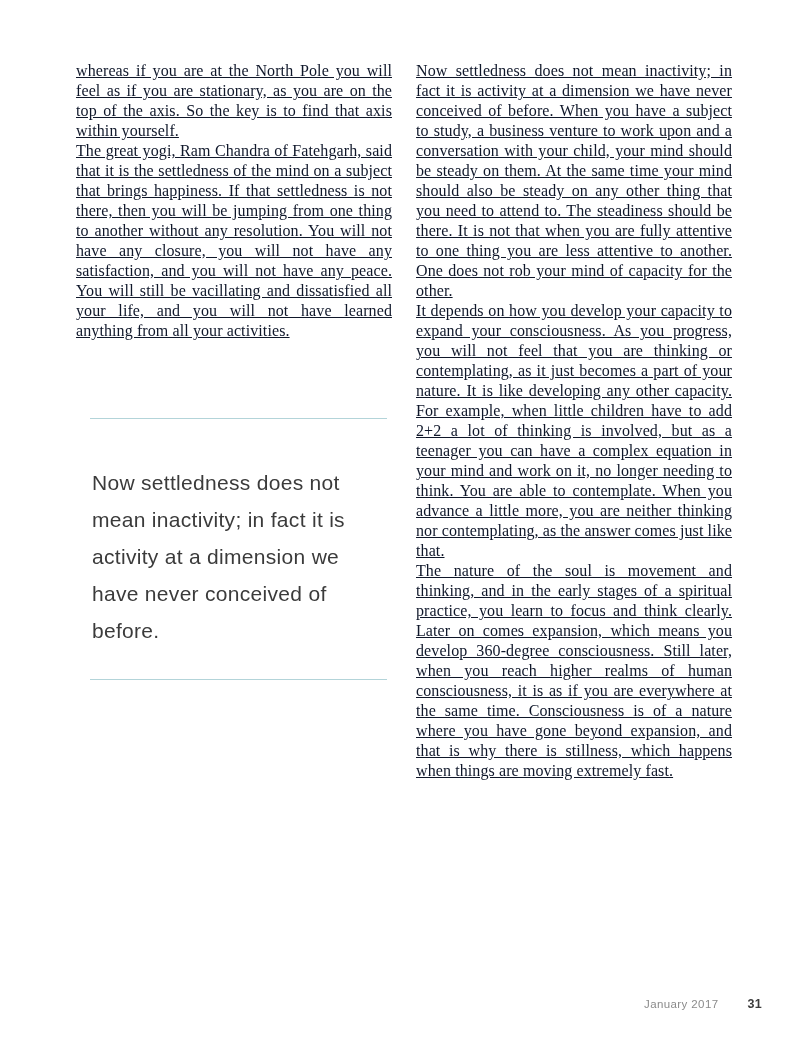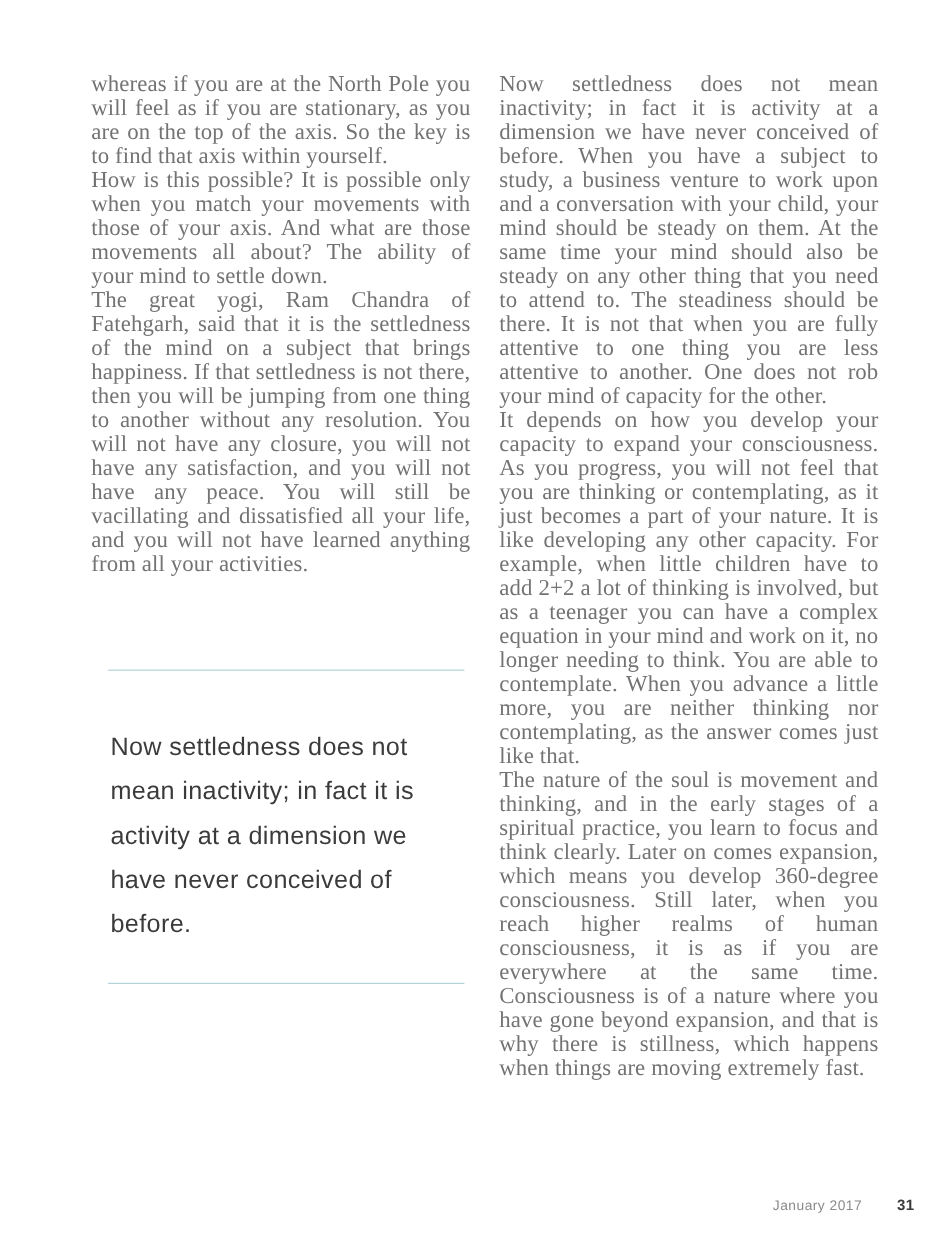--- a/index.html
+++ b/index.html
@@ -26,25 +26,26 @@
     gap: 24px;
     box-sizing: border-box;
   }
   .col {
     width: 316px;
     flex: 0 0 316px;
   }
   p.body-text {
     margin: 0;
     font-family: "Liberation Serif", serif;
-    font-size: 19px;
+    font-size: 16px;
     line-height: 20px;
-    color: #737373;
+    color: #0f172a;
     text-align: justify;
     letter-spacing: 0.1px;
+    text-decoration: underline;
   }
   
   .l-p2 { margin-top: 46px; }
   .l-p3 { margin-top: 16px; }
   .l-p4 { margin-top: 47px; }
   
   .r-p2 { margin-top: 45px; }
   .r-p3 { margin-top: 48px; }
   .r-p4 { margin-top: 66px; }
 
@@ -88,21 +89,20 @@
   }
 </style>
 </head>
 <body>
 
 <div class="page">
   <div class="content">
 
     <div class="col">
       <p class="body-text l-p1">whereas if you are at the North Pole you will feel as if you are stationary, as you are on the top of the axis. So the key is to find that axis within yourself.</p>
-      <p class="body-text l-p2">How is this possible? It is possible only when you match your movements with those of your axis. And what are those movements all about? The ability of your mind to settle down.</p>
       <p class="body-text l-p3">The great yogi, Ram Chandra of Fatehgarh, said that it is the settledness of the mind on a subject that brings happiness. If that settledness is not there, then you will be jumping from one thing to another without any resolution. You will not have any closure, you will not have any satisfaction, and you will not have any peace. You will still be vacillating and dissatisfied all your life, and you will not have learned anything from all your activities.</p>
 
       <div class="pull-quote">
         <p class="pull-quote-text">Now settledness does not mean inactivity; in fact it is activity at a dimension we have never conceived of before.</p>
       </div>
     </div>
 
     <div class="col">
       <p class="body-text r-p1">Now settledness does not mean inactivity; in fact it is activity at a dimension we have never conceived of before. When you have a subject to study, a business venture to work upon and a conversation with your child, your mind should be steady on them. At the same time your mind should also be steady on any other thing that you need to attend to. The steadiness should be there. It is not that when you are fully attentive to one thing you are less attentive to another. One does not rob your mind of capacity for the other.</p>
       <p class="body-text r-p2">It depends on how you develop your capacity to expand your consciousness. As you progress, you will not feel that you are thinking or contemplating, as it just becomes a part of your nature. It is like developing any other capacity. For example, when little children have to add 2+2 a lot of thinking is involved, but as a teenager you can have a complex equation in your mind and work on it, no longer needing to think. You are able to contemplate. When you advance a little more, you are neither thinking nor contemplating, as the answer comes just like that.</p>

